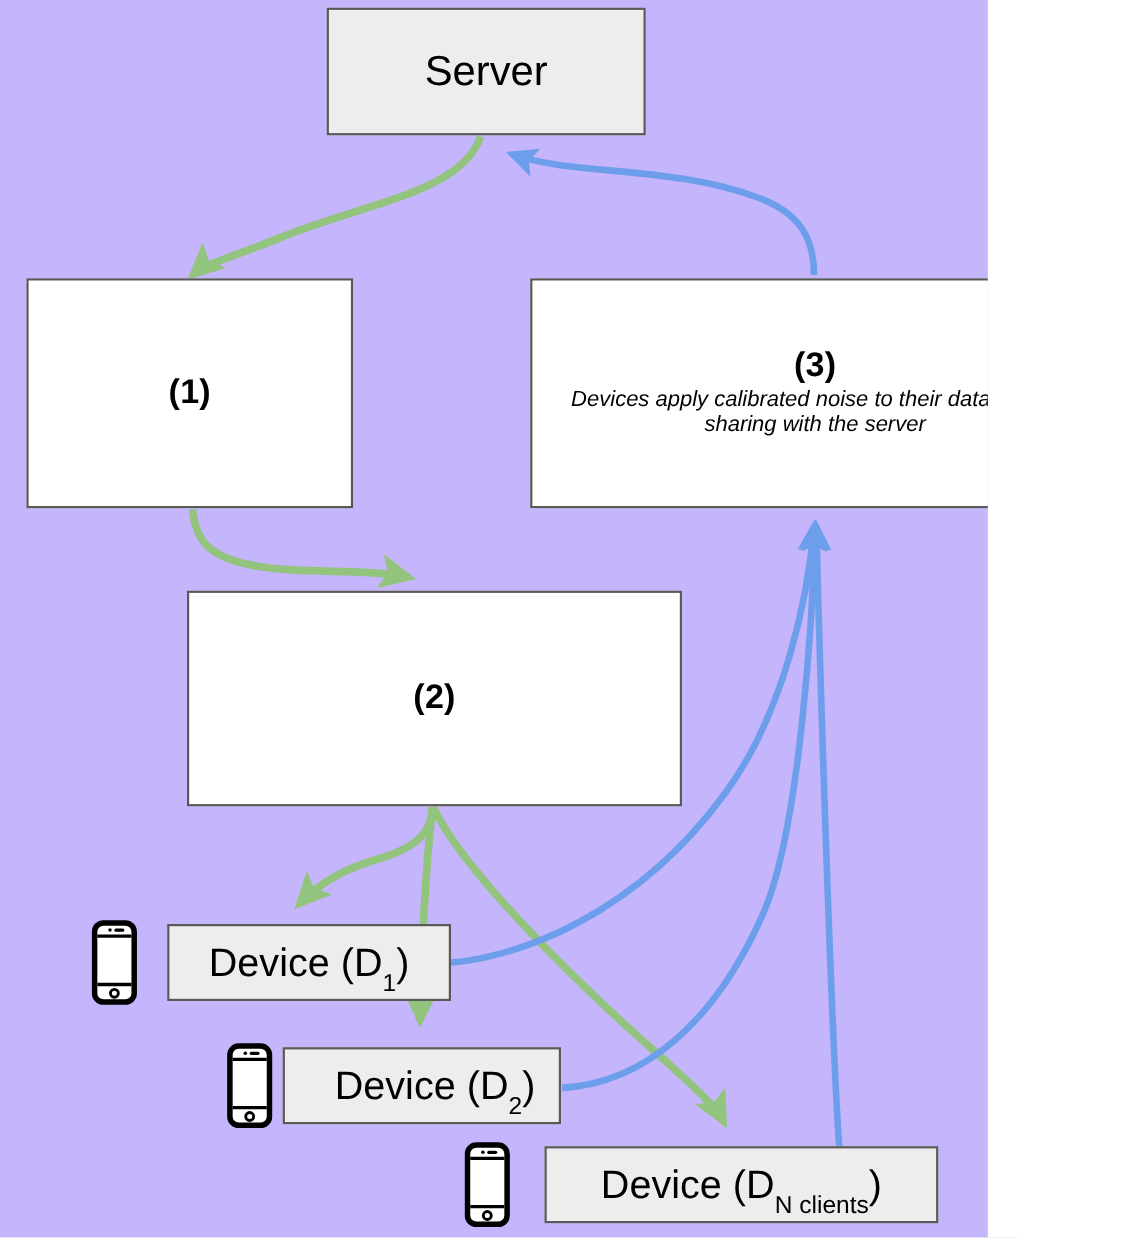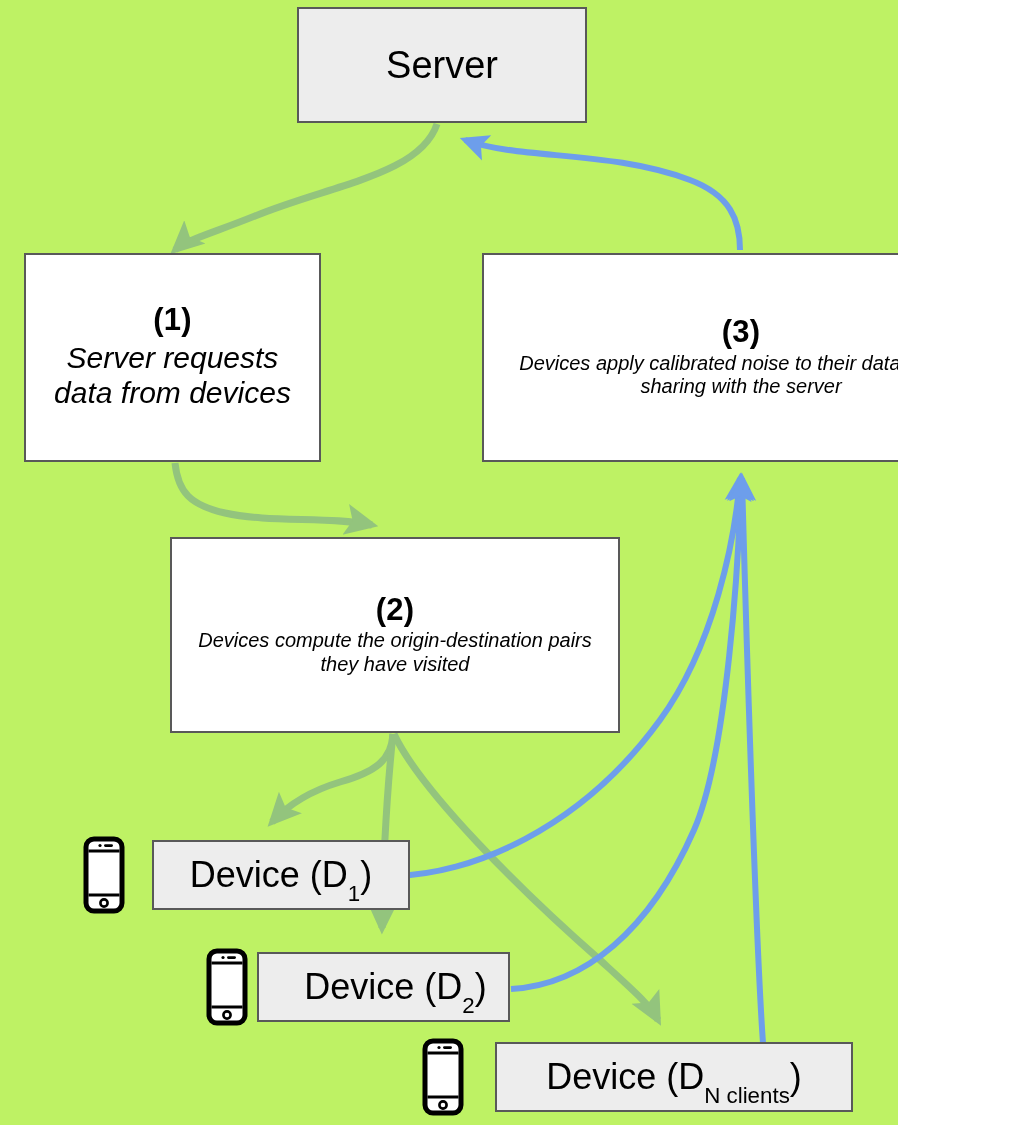--- a/index.html
+++ b/index.html
@@ -9,21 +9,21 @@
     background: #ffffff;
   }
   body {
     font-family: "Liberation Sans", sans-serif;
     -webkit-font-smoothing: antialiased;
   }
   #stage {
     position: relative;
     width: 898px;
     height: 1125px;
-    background: #bef264;
+    background: #c4b5fd;
     overflow: hidden;
   }
   #edges {
     position: absolute;
     left: 0;
     top: 0;
     width: 1024px;
     height: 1125px;
     pointer-events: none;
   }
@@ -146,31 +146,29 @@
       <path d="M 740 250 C 740 220 730 195 690 180 C 610 150 520 160 465 140" stroke="#6d9eeb" stroke-width="6" marker-end="url(#arrow-blue)"></path>
     </g>
   </svg>
 
   <div class="node filled" id="node-server">
     <span>Server</span>
   </div>
 
   <div class="node plain step" id="node-step1">
     <span class="step-num">(1)</span>
-    <span class="step-text">Server requests data from devices</span>
   </div>
 
   <div class="node plain step" id="node-step3">
     <span class="step-num">(3)</span>
     <span class="step-text">Devices apply calibrated noise to their data before sharing with the server</span>
   </div>
 
   <div class="node plain step" id="node-step2">
     <span class="step-num">(2)</span>
-    <span class="step-text">Devices compute the origin-destination pairs they have visited</span>
   </div>
 
   <svg class="phone-icon" id="phone-1" width="42" height="78" viewBox="0 0 42 78" xmlns="http://www.w3.org/2000/svg">
     <rect x="3" y="3" width="36" height="72" rx="8" ry="8" fill="#ffffff" stroke="#000000" stroke-width="5"></rect>
     <line x1="5.5" y1="15" x2="36.5" y2="15" stroke="#000000" stroke-width="3"></line>
     <line x1="5.5" y1="59" x2="36.5" y2="59" stroke="#000000" stroke-width="3"></line>
     <circle cx="17" cy="9.5" r="1.6" fill="#000000"></circle>
     <rect x="21" y="8.2" width="9" height="2.8" rx="1.4" fill="#000000"></rect>
     <circle cx="21" cy="67" r="3.6" fill="#ffffff" stroke="#000000" stroke-width="2.6"></circle>
   </svg>

